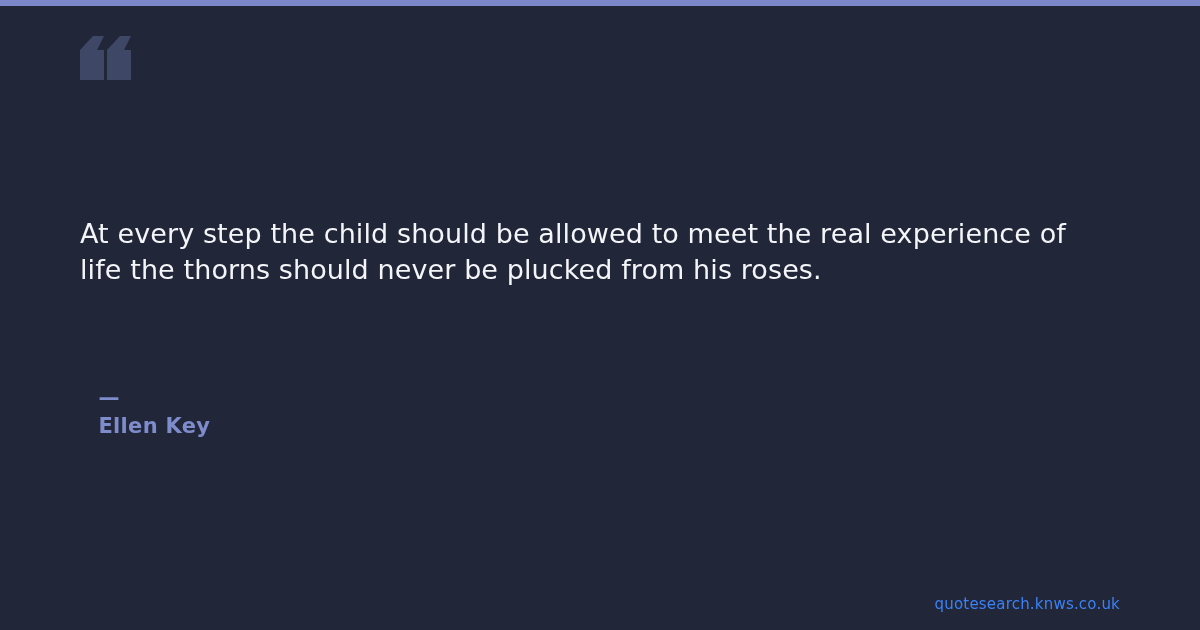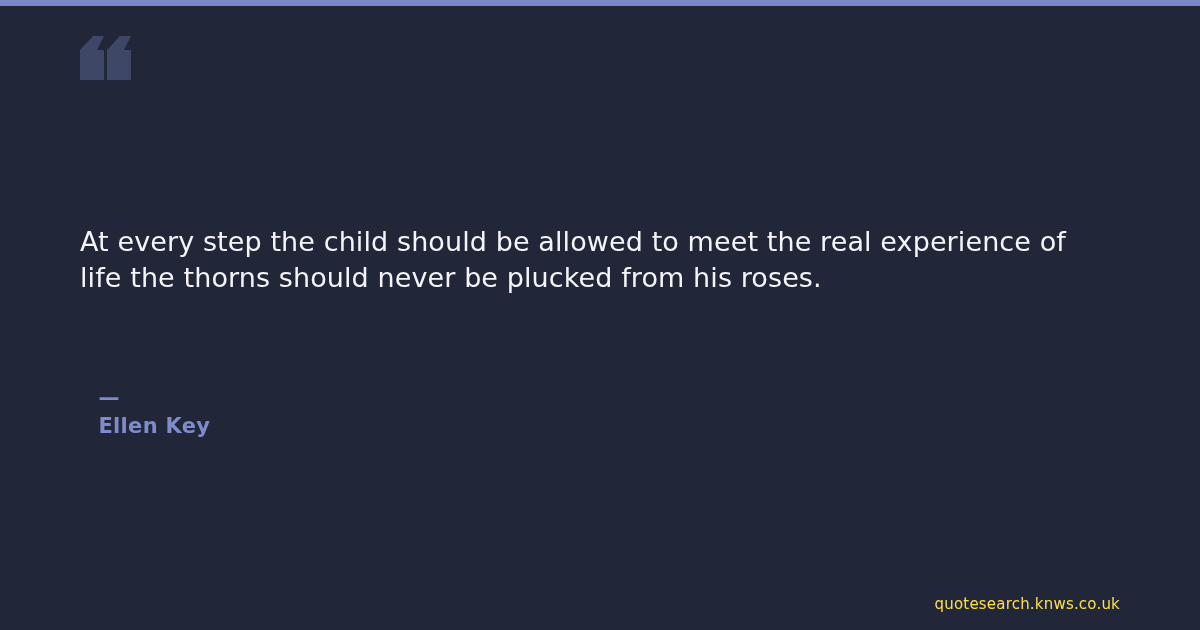--- a/index.html
+++ b/index.html
@@ -43,21 +43,21 @@
     height: 44px;
     line-height: 1;
     display: block;
   }
   .quote-mark svg { display: block; }
 
   
   .quote-block {
     position: absolute;
     left: 80px;
-    top: 224px;
+    top: 216px;
     width: 1040px;
   }
 
   .quote-text {
     font-size: 27px;
     line-height: 36px;
     color: #f4f5f8;
     font-weight: 400;
     letter-spacing: 0.1px;
     white-space: pre-wrap;
@@ -78,21 +78,21 @@
   }
   .attribution .dash { margin-right: 2px; }
 
   
   .watermark {
     position: absolute;
     right: 80px;
     bottom: 16px;
     font-size: 15px;
     line-height: 20px;
-    color: #fde047;
+    color: #3b82f6;
     letter-spacing: 0.2px;
     text-align: right;
   }
 </style>
 </head>
 <body>
 
 <div class="card">
 
   <div class="accent-bar"></div>

